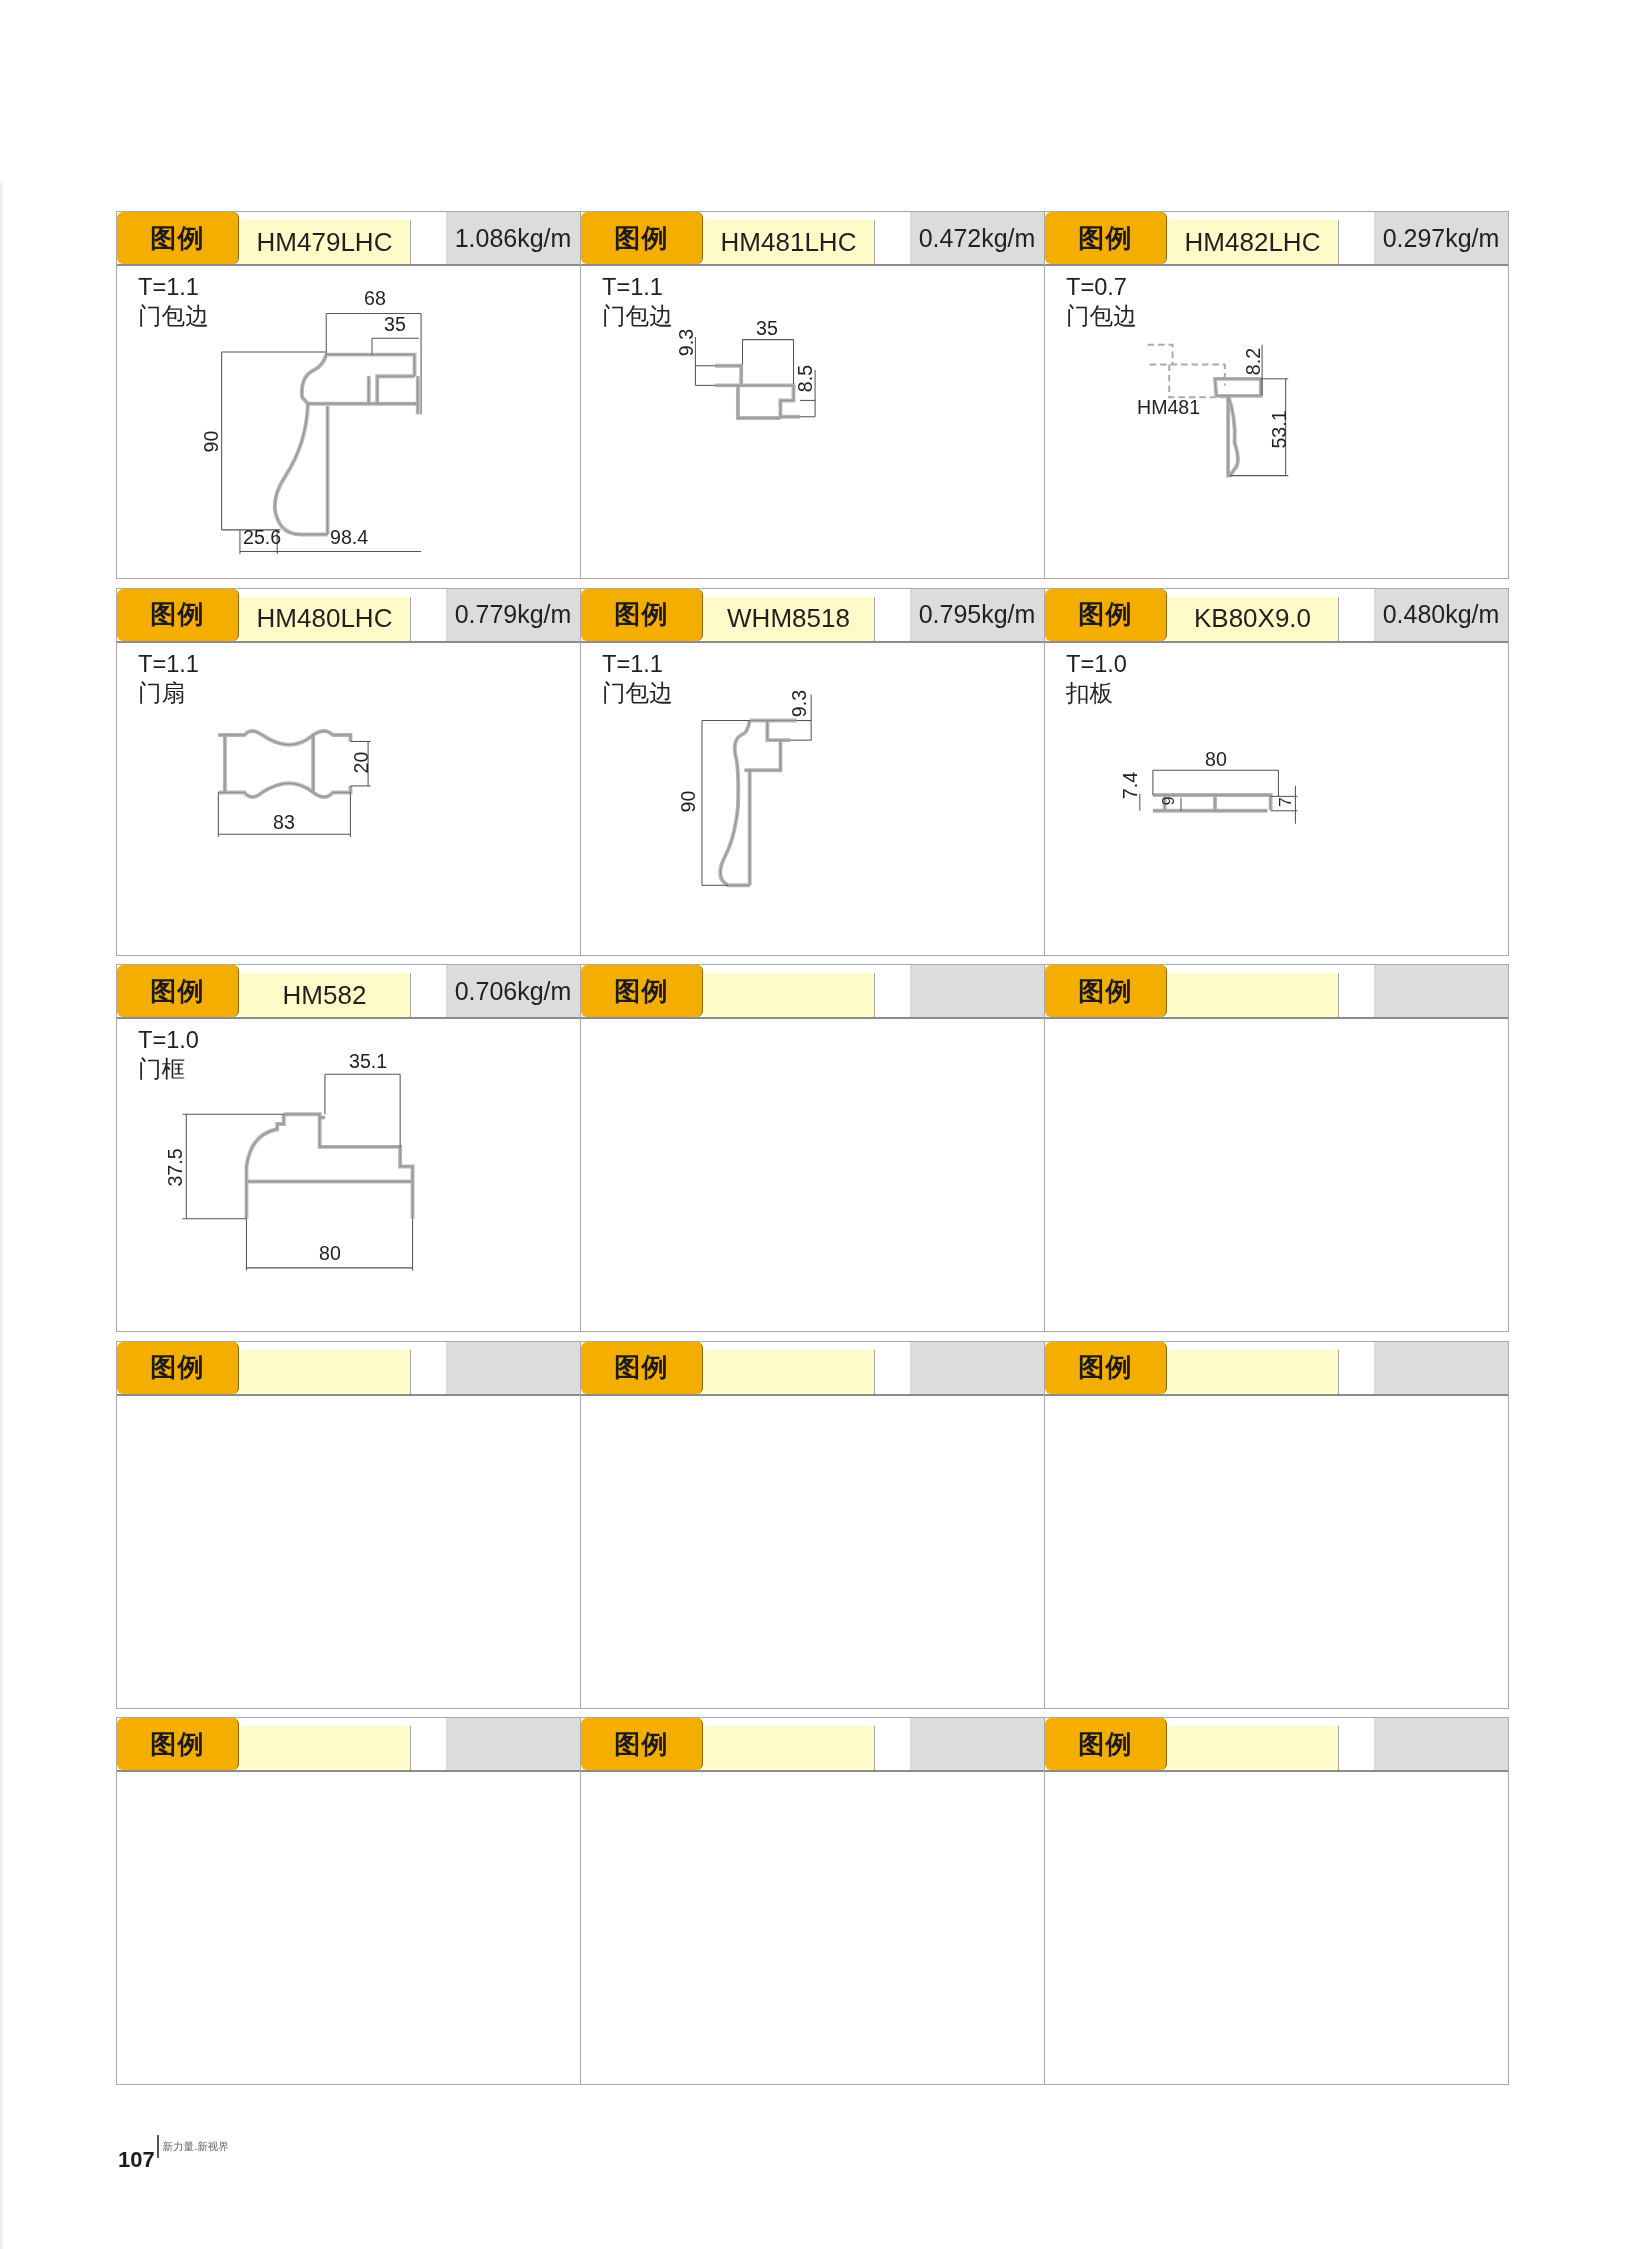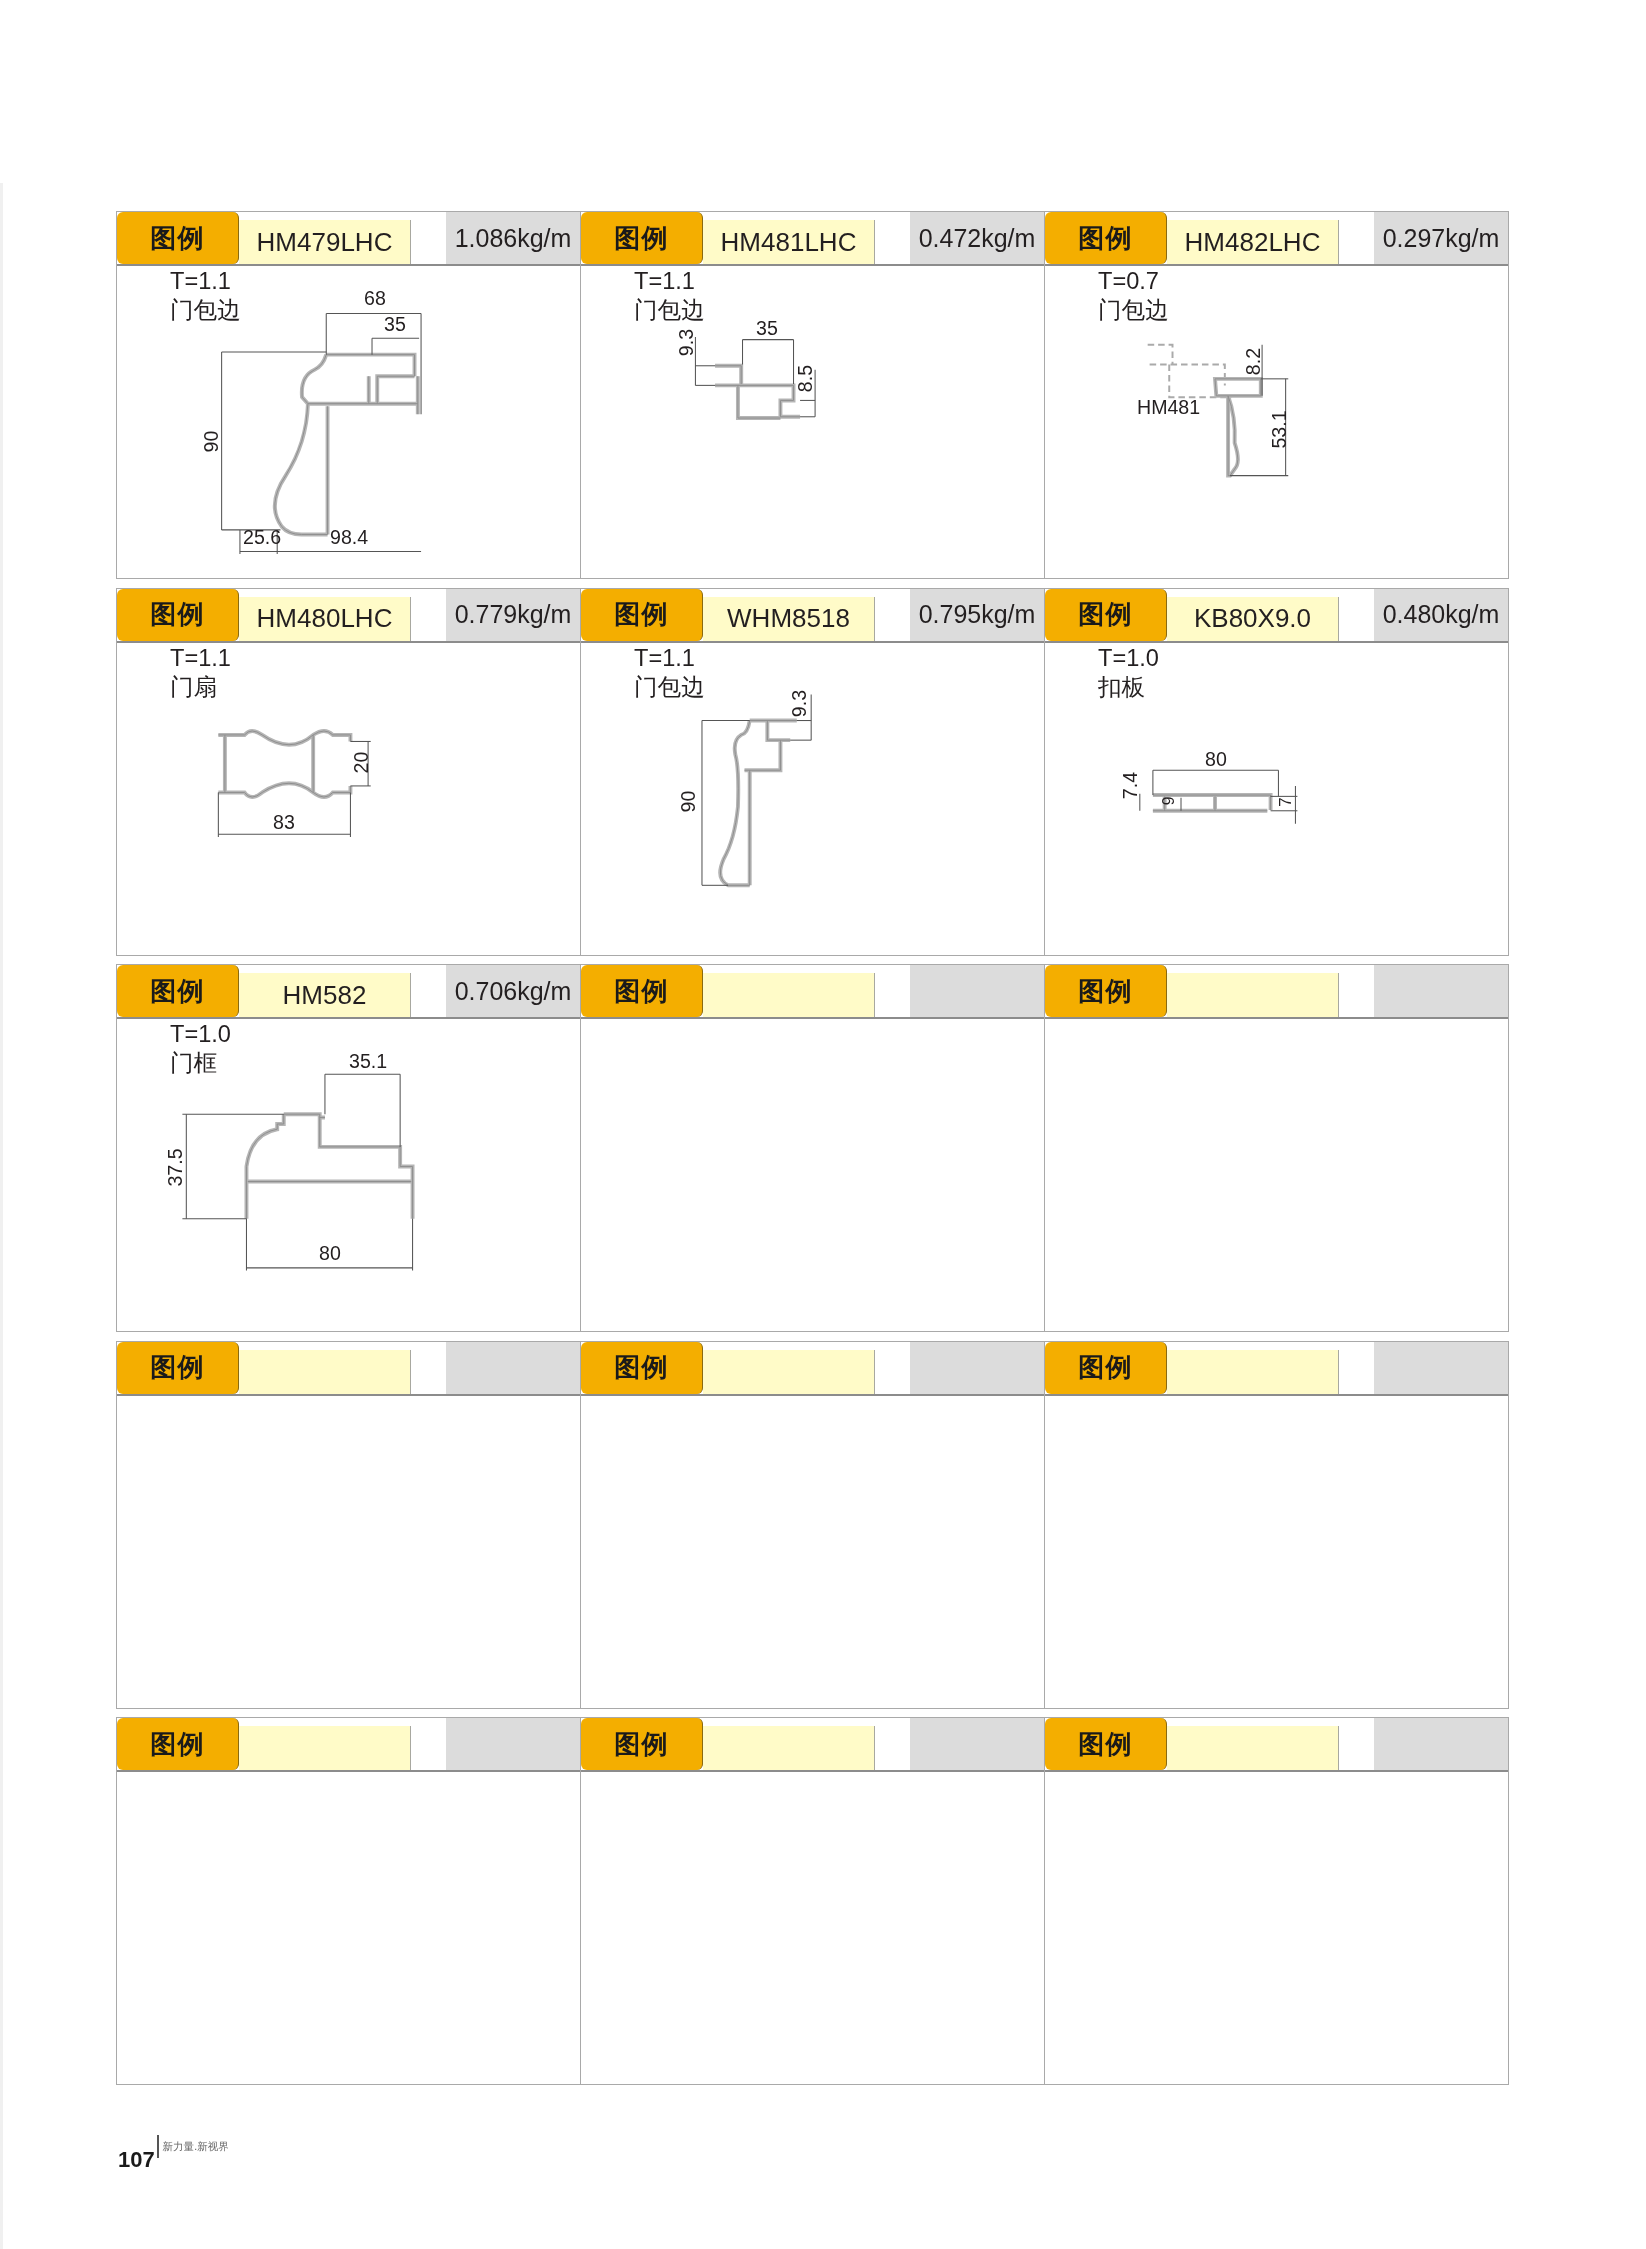--- a/index.html
+++ b/index.html
@@ -8,21 +8,21 @@
   .grid{position:absolute;left:116px;top:211px;width:1393px;}
   .row{display:flex;width:1393px;margin-bottom:8.5px;}
   .row:last-child{margin-bottom:0;}
   .cell{width:464px;box-sizing:border-box;border:1.3px solid #a9a9a9;border-right:none;position:relative;}
   .cell:last-child{border-right:1.3px solid #a9a9a9;width:465px;}
   .hdr{display:flex;height:54px;border-bottom:2px solid #8c8c8c;box-sizing:border-box;}
   .hdr .legend{width:121px;background:#f4ae00;border-right:1.3px solid #8a6a10;display:flex;align-items:center;justify-content:center;font-family:"DejaVu Sans",sans-serif;font-weight:bold;font-size:26px;color:#1a1a1a;letter-spacing:1.3px;border-radius:6px;}
   .hdr .model{width:171px;background:#fffbc8;border-right:1.3px solid #a8a8a0;display:flex;align-items:center;justify-content:center;font-size:26px;color:#231f20;margin-top:8px;}
   .hdr .weight{flex:1;background:#dcdcdc;display:flex;align-items:center;justify-content:center;font-size:25px;color:#231f20;margin-left:35px;}
   .body{height:312px;position:relative;background:#fff;}
-  .spec{position:absolute;left:21px;top:1px;font-size:23.6px;line-height:29px;margin-left:32px;}
+  .spec{position:absolute;left:21px;top:7px;font-size:23.6px;line-height:29px;}
   .spec .t{display:block;}
   .spec .n{display:block;font-family:"DejaVu Sans",sans-serif;}
   .draw{position:absolute;left:0;top:0;width:461px;height:312px;}
   .dim{position:absolute;font-size:19.6px;color:#231f20;white-space:nowrap;}
   .dim.v{transform:rotate(-90deg);transform-origin:center center;}
   .note{position:absolute;left:0;width:1647px;top:2075px;text-align:center;font-family:"DejaVu Sans",sans-serif;font-size:18.3px;line-height:29px;color:#3a3a3a;}
   .note span{display:block;}
   .pageno{position:absolute;left:118px;top:2120px;display:flex;align-items:center;}
   .pageno .num{font-size:22px;font-weight:bold;color:#1a1a1a;margin-top:27px;}
   .pageno .bar{width:1.3px;height:23.6px;background:#555;margin:0 3.9px 0 2.6px;}

